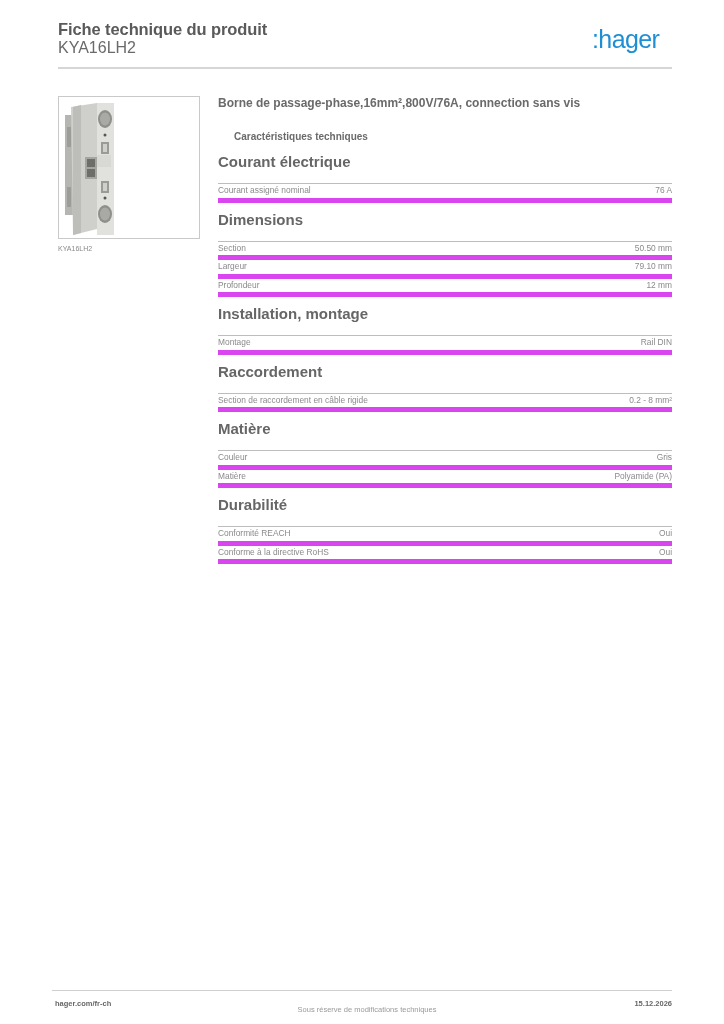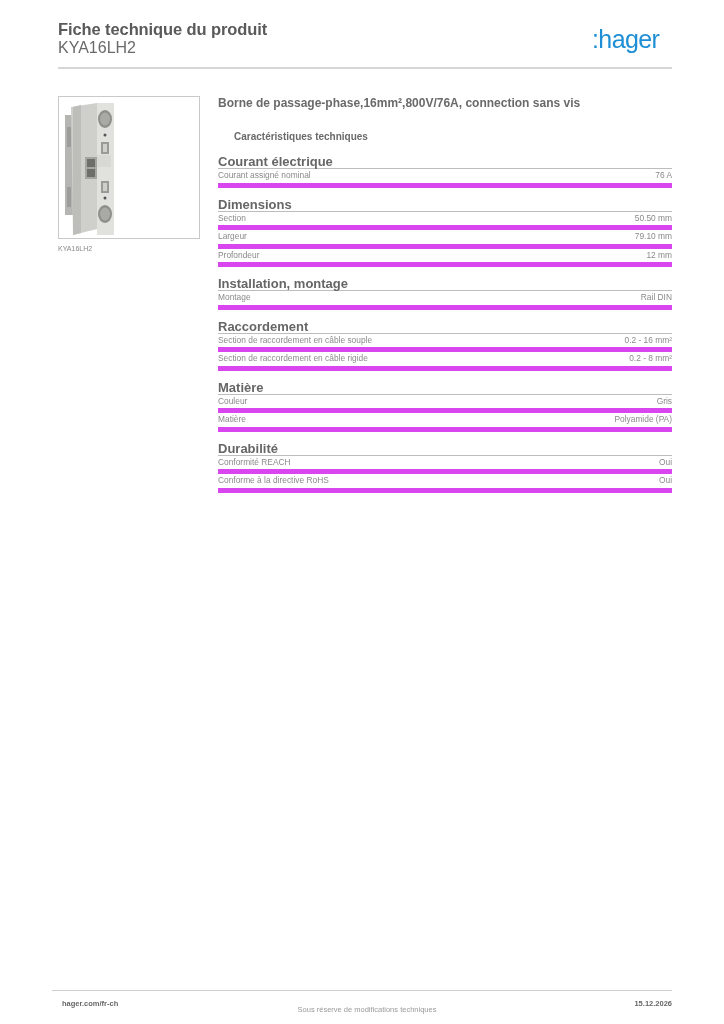--- a/index.html
+++ b/index.html
@@ -13,26 +13,26 @@
     .header-rule { position: absolute; left: 58px; top: 67px; width: 614px; height: 2px; background: #d6d6d6; }
 
     .img-box { position: absolute; left: 58px; top: 96px; width: 142px; height: 143px; border: 1px solid #c9c9c9; box-sizing: border-box; background: #fff; }
     .img-caption { position: absolute; left: 58px; top: 245px; font-size: 7px; color: #8a8a8a; }
 
     .desc { position: absolute; left: 218px; top: 96px; font-size: 12px; font-weight: bold; color: #6a6a6a; }
     .char-title { position: absolute; left: 234px; top: 131px; font-size: 10px; font-weight: bold; color: #6a6a6a; }
 
     .specs { position: absolute; left: 218px; top: 156px; width: 454px; }
     .section { margin-bottom: 11px; }
-    .section-head { font-size: 13px; font-weight: bold; color: #666; height: 11px; line-height: 11px; padding-bottom: 1px; border-bottom: 1px solid #bdbdbd; }
+    .section-head { font-size: 15px; font-weight: bold; color: #666; height: 11px; line-height: 11px; padding-bottom: 16px; border-bottom: 1px solid #bdbdbd; }
     .row { display: flex; justify-content: space-between; font-size: 8.4px; color: #8a8a8a; height: 13.5px; line-height: 13px; border-bottom: 5px solid #d946ef; }
     .row .val { text-align: right; }
 
     .footer-rule { position: absolute; left: 52px; top: 990px; width: 620px; height: 1px; background: #cfcfcf; }
-    .footer-left { position: absolute; left: 62px; top: 999px; font-size: 7.5px; font-weight: bold; color: #666; }
+    .footer-left { position: absolute; left: 55px; top: 999px; font-size: 7.5px; font-weight: bold; color: #666; }
     .footer-center { position: absolute; left: 0; width: 724px; text-align: center; top: 999px; font-size: 7.5px; color: #9a9a9a; padding-left: 10px; box-sizing: border-box; margin-top: 6px; }
     .footer-right { position: absolute; right: 52px; top: 999px; font-size: 7.5px; font-weight: bold; color: #666; }
   </style>
 </head>
 <body>
 
 <div class="title">Fiche technique du produit</div>
 <div class="subtitle">KYA16LH2</div>
 <div class="logo">:hager</div>
 <div class="header-rule"></div>
@@ -101,24 +101,20 @@
     <div class="section-head">Installation, montage</div>
     <div class="row">
       <span>Montage</span>
       <span class="val">Rail DIN</span>
     </div>
   </div>
 
   <div class="section">
     <div class="section-head">Raccordement</div>
     <div class="row">
-      <span>Section de raccordement en câble souple</span>
-      <span class="val">0.2 - 16 mm²</span>
-    </div>
-    <div class="row">
       <span>Section de raccordement en câble rigide</span>
       <span class="val">0.2 - 8 mm²</span>
     </div>
   </div>
 
   <div class="section">
     <div class="section-head">Matière</div>
     <div class="row">
       <span>Couleur</span>
       <span class="val">Gris</span>

